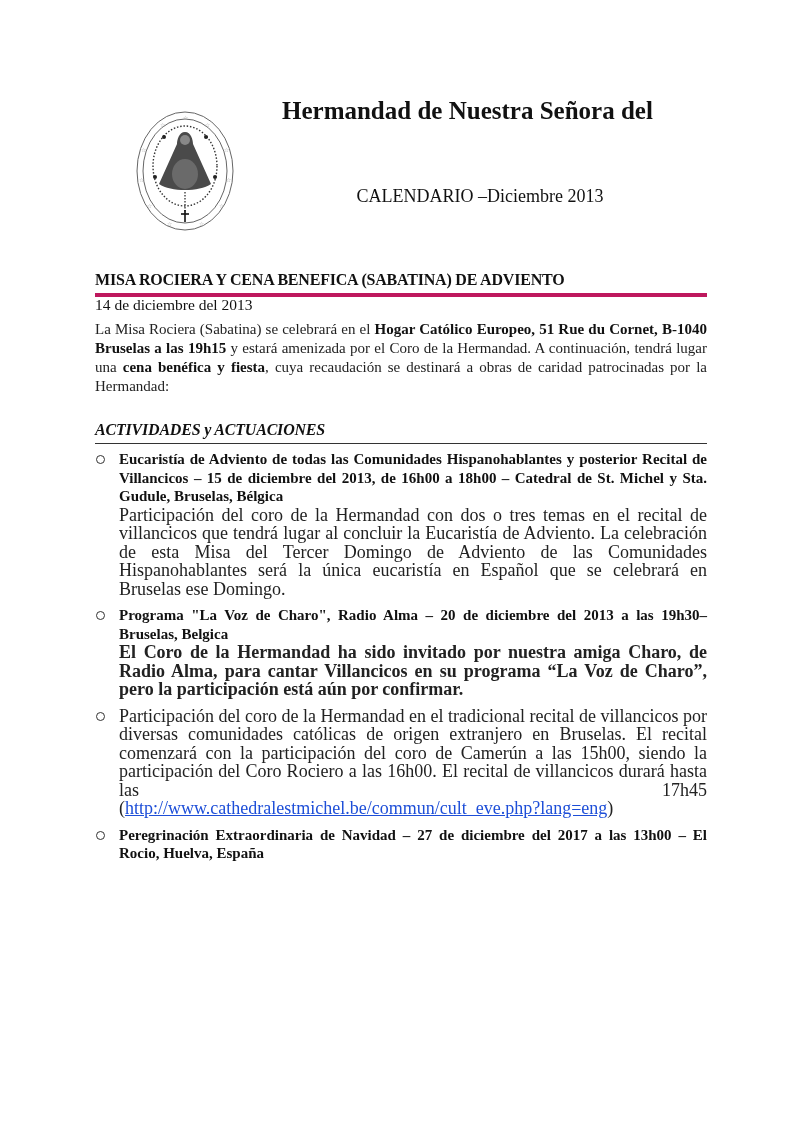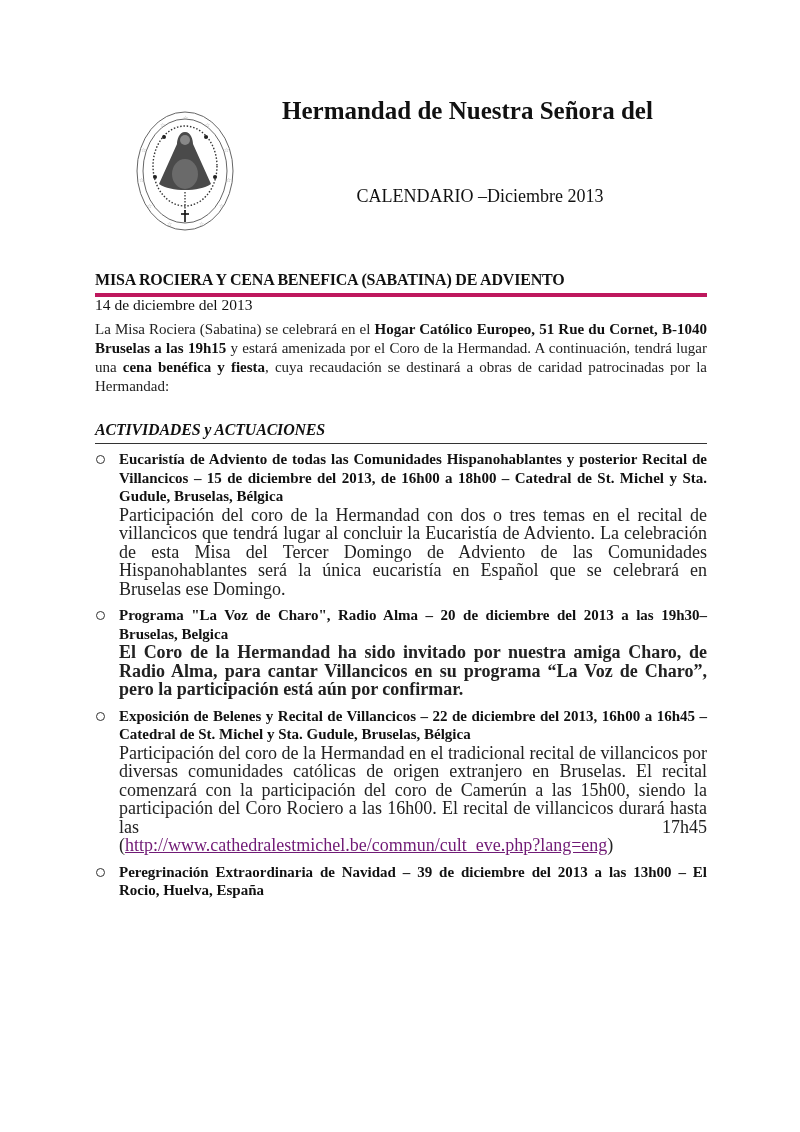--- a/index.html
+++ b/index.html
@@ -41,21 +41,21 @@
       border: 1px solid #333; border-radius: 50%;
     }
     .bullet-title {
       font-weight: bold; font-size: 15px; line-height: 18.5px; text-align: justify; color: #111;
     }
     .bullet-body {
       font-size: 18px; line-height: 18.5px; text-align: justify; color: #222;
     }
     .bullet-body.times { font-family: "Liberation Serif", serif; font-weight: bold; }
     .bullet-body.last-justify { text-align-last: justify; }
-    a.link { color: #701a75; text-decoration: underline; }
+    a.link { color: #1d4ed8; text-decoration: underline; }
   </style>
 </head>
 <body>
 
 <div class="page">
 
   <div class="logo">
     <svg width="100" height="122" viewBox="0 0 100 122">
       <ellipse cx="50" cy="61" rx="48" ry="59" fill="none" stroke="#666" stroke-width="1"></ellipse>
       <ellipse cx="50" cy="61" rx="42" ry="52" fill="none" stroke="#666" stroke-width="1"></ellipse>
@@ -109,22 +109,21 @@
       <div class="bullet-title">Eucaristía de Adviento de todas las Comunidades Hispanohablantes y posterior Recital de Villancicos – 15 de diciembre del 2013, de 16h00 a 18h00 – Catedral de St. Michel y Sta. Gudule, Bruselas, Bélgica</div>
       <div class="bullet-body">Participación del coro de la Hermandad con dos o tres temas en el recital de villancicos que tendrá lugar al concluir la Eucaristía de Adviento. La celebración de esta Misa del Tercer Domingo de Adviento de las Comunidades Hispanohablantes será la única eucaristía en Español que se celebrará en Bruselas ese Domingo.</div>
     </div>
     <div class="bullet">
       <span class="bullet-mark"></span>
       <div class="bullet-title">Programa "La Voz de Charo", Radio Alma – 20 de diciembre del 2013 a las 19h30– Bruselas, Belgica</div>
       <div class="bullet-body times">El Coro de la Hermandad ha sido invitado por nuestra amiga Charo, de Radio Alma, para cantar Villancicos en su programa “La Voz de Charo”, pero la participación está aún por confirmar.</div>
     </div>
     <div class="bullet">
       <span class="bullet-mark"></span>
-      <div class="bullet-title">Exposición de Belenes y Recital de Villancicos – 22 de diciembre del 2013, 16h00 a 16h45 – Catedral de St. Michel y Sta. Gudule, Bruselas, Bélgica</div>
       <div class="bullet-body last-justify">Participación del coro de la Hermandad en el tradicional recital de villancicos por diversas comunidades católicas de origen extranjero en Bruselas. El recital comenzará con la participación del coro de Camerún a las 15h00, siendo la participación del Coro Rociero a las 16h00. El recital de villancicos durará hasta las 17h45</div>
       <div class="bullet-body"><span>(</span><a class="link" href="#">http://www.cathedralestmichel.be/commun/cult_eve.php?lang=eng</a><span>)</span></div>
     </div>
     <div class="bullet">
       <span class="bullet-mark"></span>
-      <div class="bullet-title">Peregrinación Extraordinaria de Navidad – 39 de diciembre del 2013 a las 13h00 – El Rocio, Huelva, España</div>
+      <div class="bullet-title">Peregrinación Extraordinaria de Navidad – 27 de diciembre del 2017 a las 13h00 – El Rocio, Huelva, España</div>
     </div>
   </div>
 </div>
 
 </body></html>

